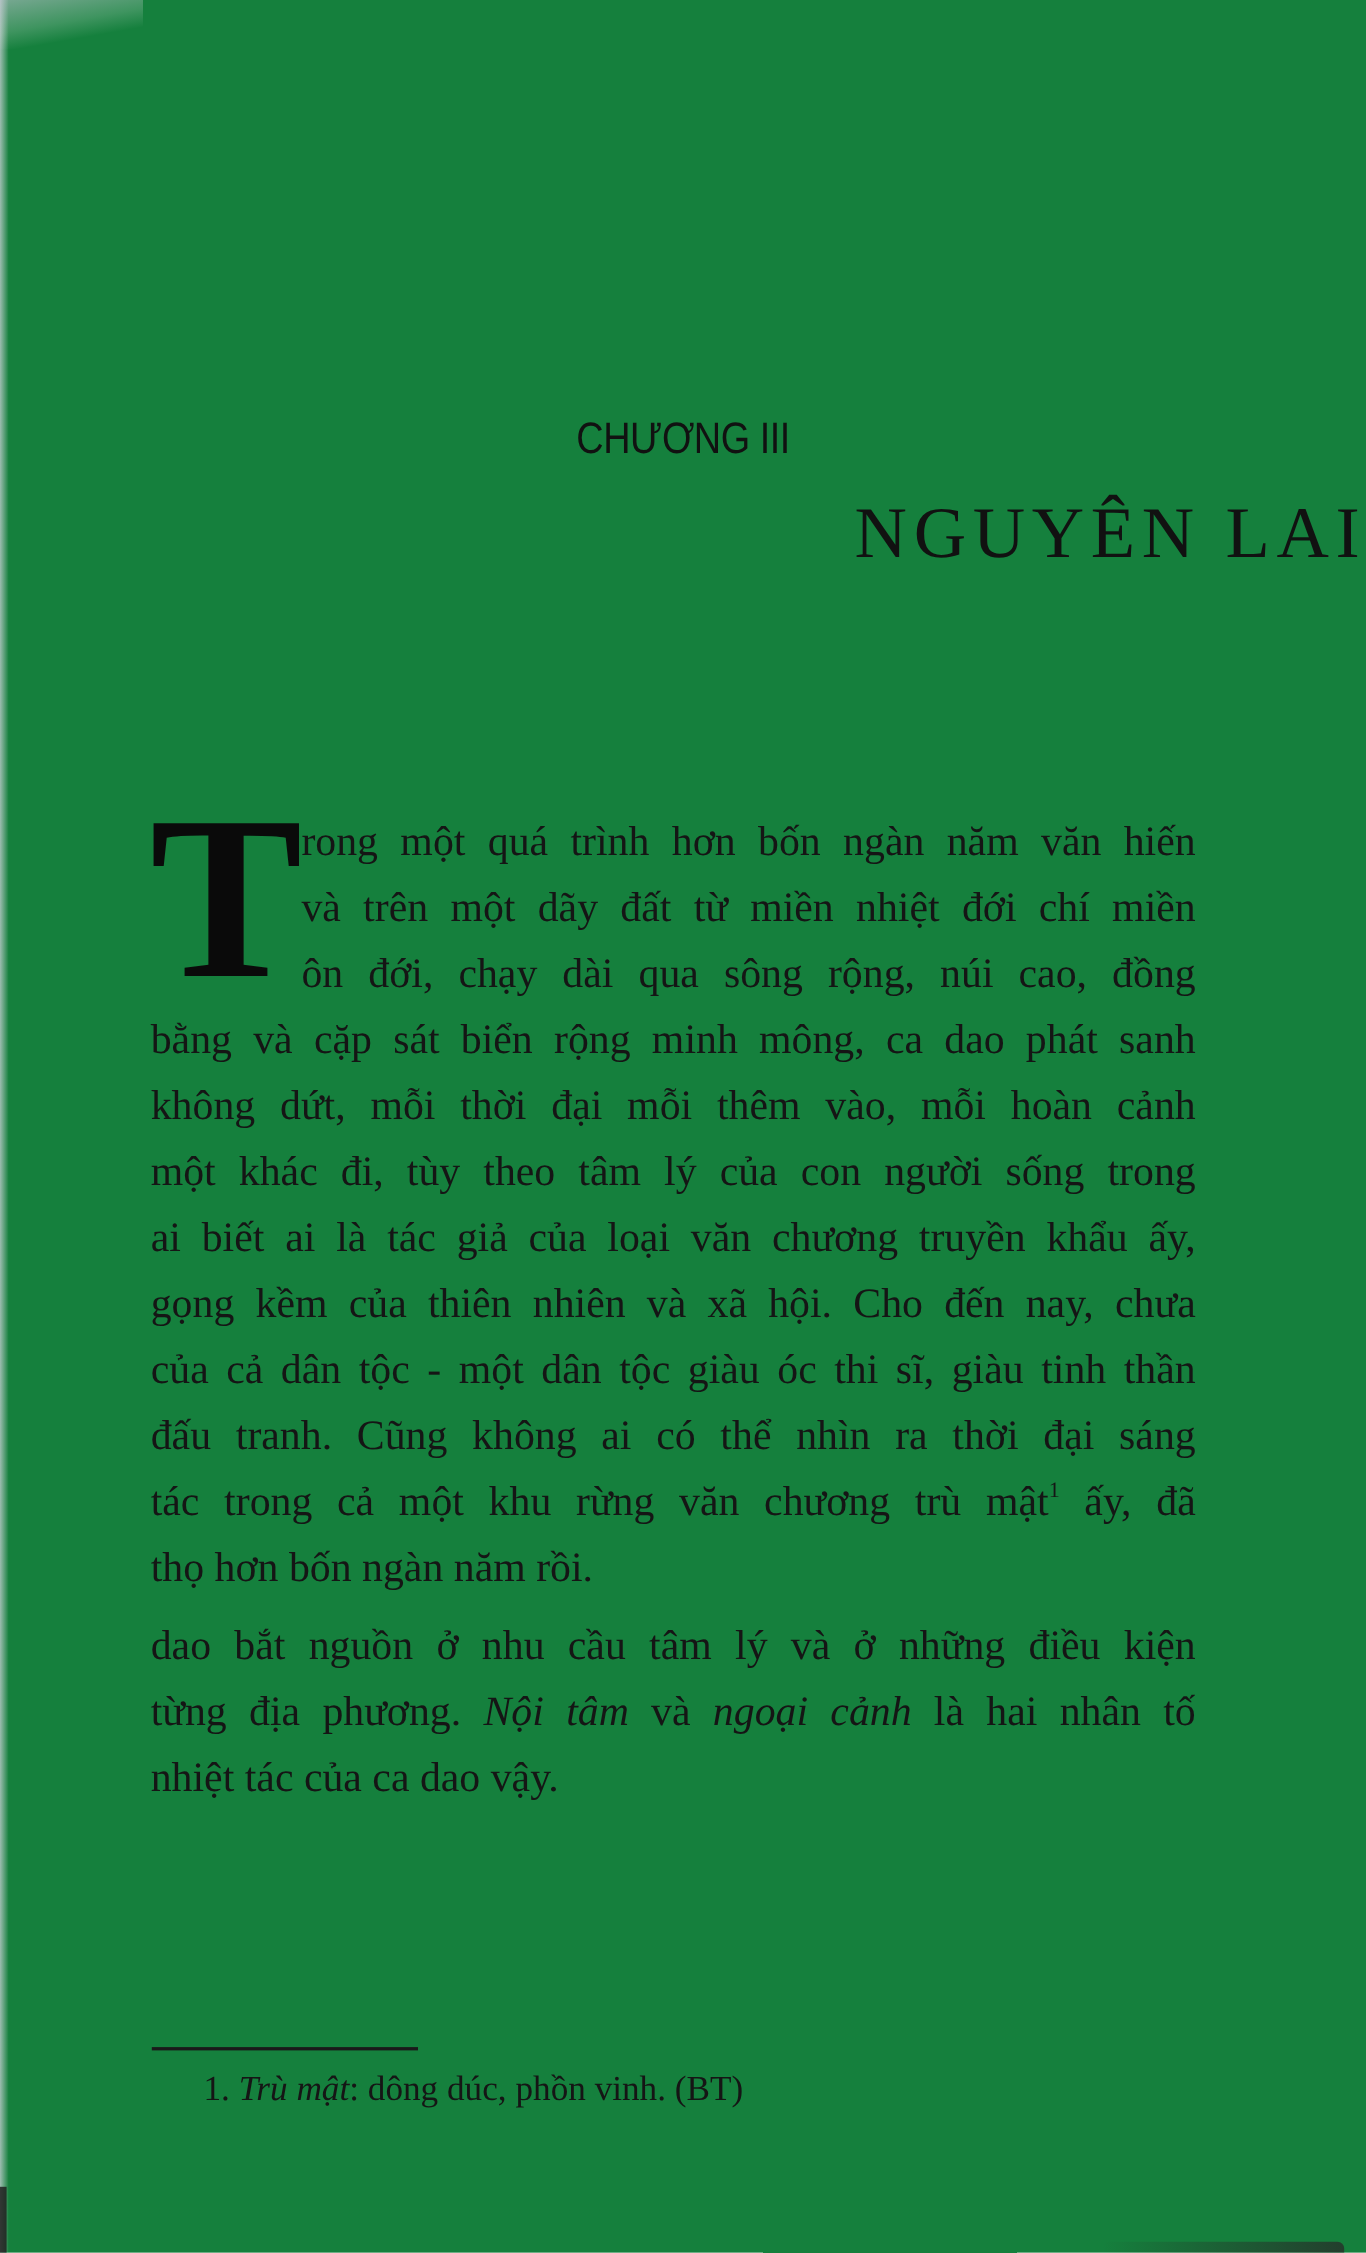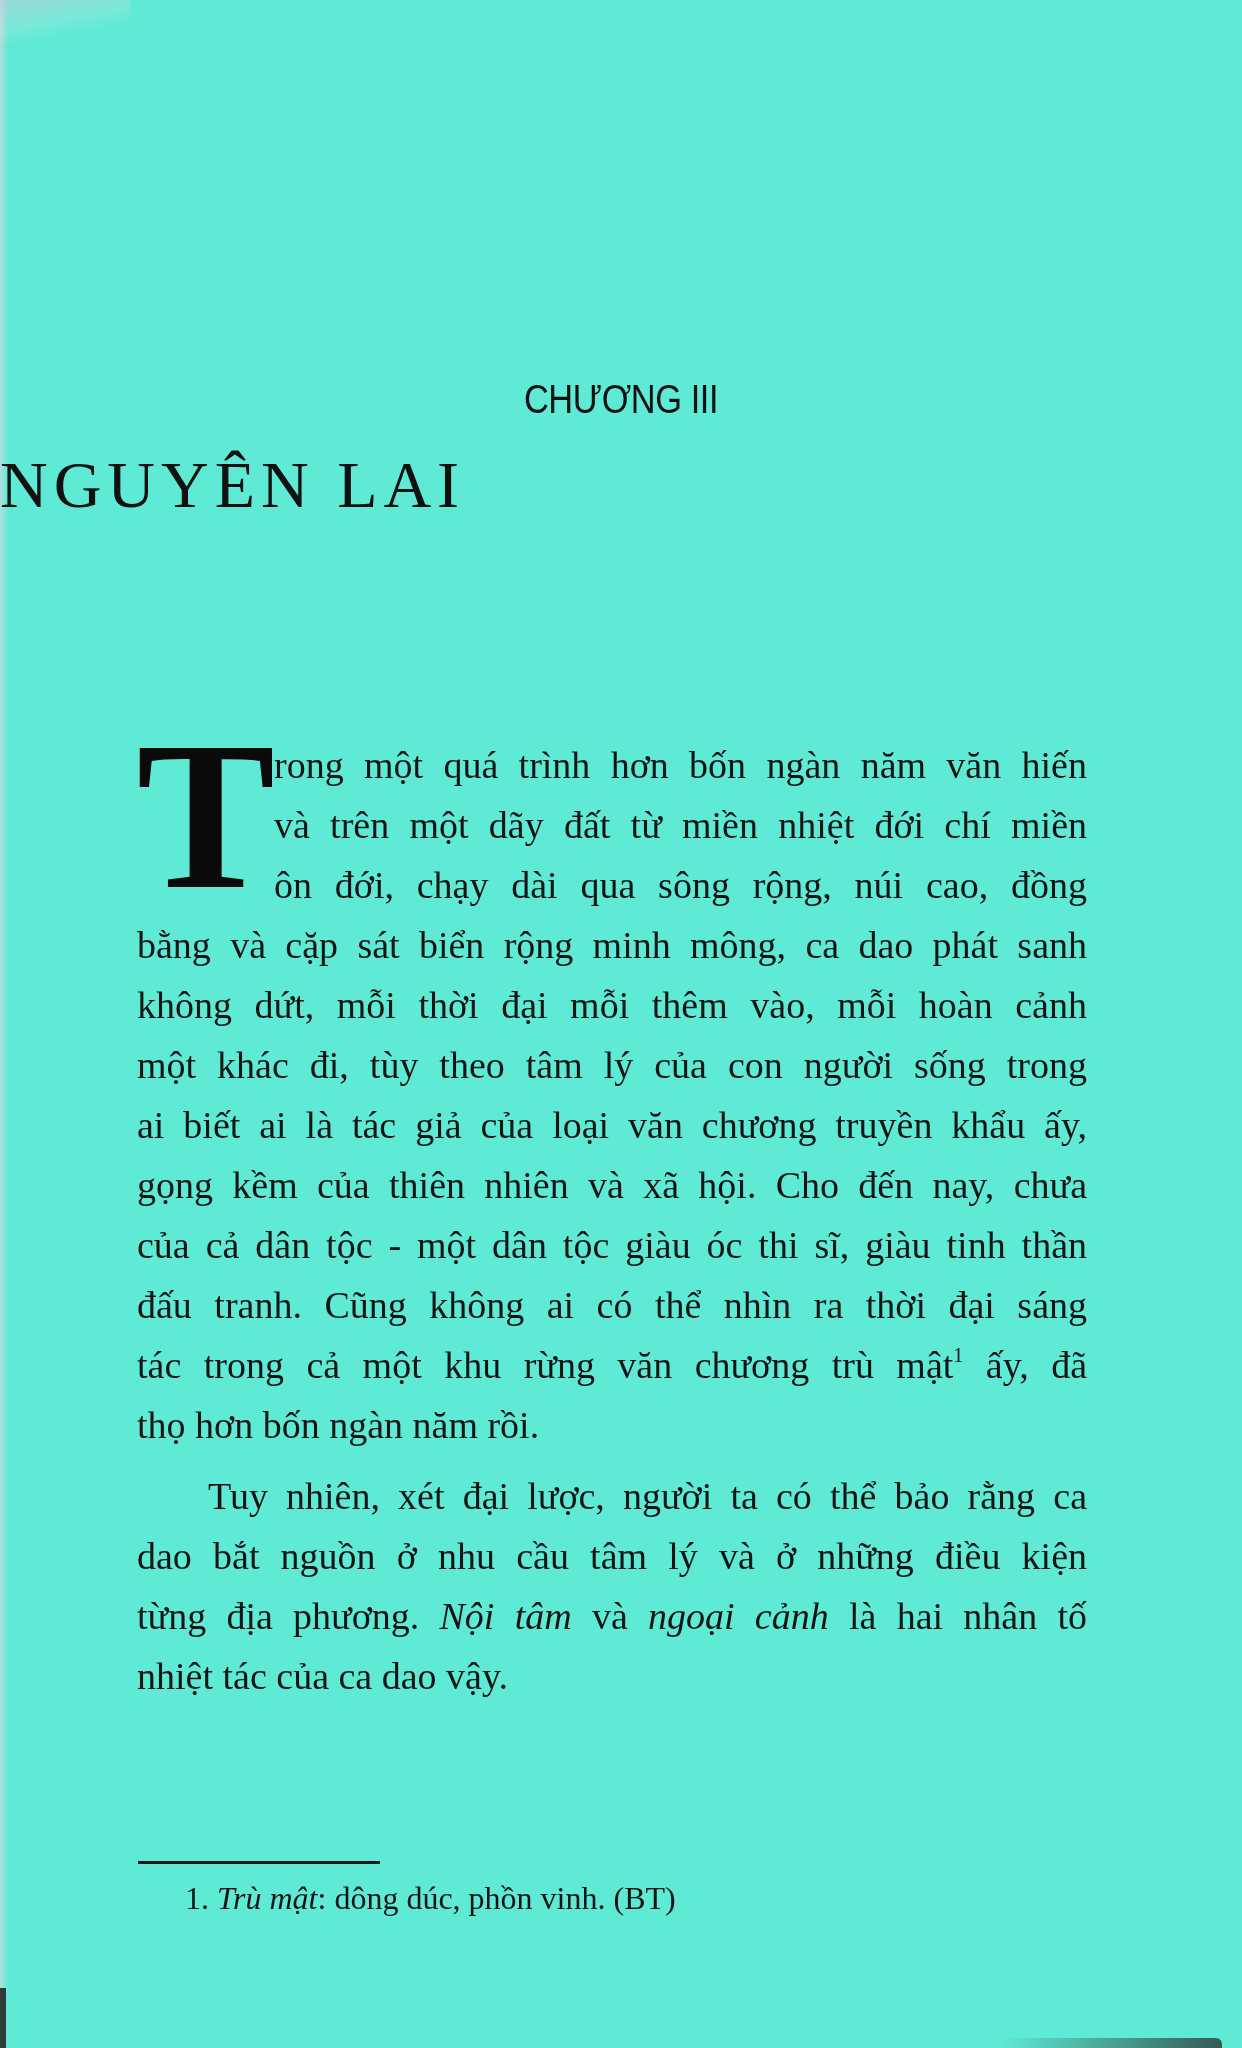--- a/index.html
+++ b/index.html
@@ -13,21 +13,21 @@
       position: relative;
       overflow: hidden;
       font-family: "Liberation Serif", "DejaVu Serif", serif;
       color: #151515;
     }
     .page {
       position: absolute;
       left: 0; top: 0;
       width: 1242px;
       height: 2048px;
-      background: #5eead4;
+      background: #15803d;
     }
     .corner-shadow {
       position: absolute;
       left: 0; top: 0;
       width: 130px;
       height: 45px;
       background: linear-gradient(170deg, rgba(200,200,215,0.55) 0%, rgba(230,230,235,0.2) 45%, rgba(255,255,255,0) 70%);
     }
     .edge-left {
       position: absolute;
@@ -57,21 +57,21 @@
       font-size: 40px;
       letter-spacing: -0.5px;
       transform: scaleX(0.86);
       transform-origin: 621px 0;
       color: #111;
     }
     .chapter-title {
       position: absolute;
       left: 0; width: 1242px;
       top: 447px;
-      text-align: left;
+      text-align: right;
       font-family: "Liberation Serif", "DejaVu Serif", serif;
       font-size: 66px;
       letter-spacing: 6px;
       color: #111;
     }
     .body-text {
       position: absolute;
       left: 137px;
       top: 735px;
       width: 950px;
@@ -158,21 +158,20 @@
       <span class="line">gọng kềm của thiên nhiên và xã hội. Cho đến nay, chưa</span>
       <span class="line">của cả dân tộc - một dân tộc giàu óc thi sĩ, giàu tinh thần</span>
       <span class="line">đấu tranh. Cũng không ai có thể nhìn ra thời đại sáng</span>
       <span class="line"><span>tác trong cả một khu rừng văn chương trù mật</span><sup>1</sup><span> ấy, đã</span></span>
       <span class="line last">thọ hơn bốn ngàn năm rồi.</span>
     </div>
 
     <div class="para-gap"></div>
 
     <div>
-      <span class="line indent">Tuy nhiên, xét đại lược, người ta có thể bảo rằng ca</span>
       <span class="line">dao bắt nguồn ở nhu cầu tâm lý và ở những điều kiện</span>
       <span class="line"><span>từng địa phương. </span><em>Nội tâm</em><span> và </span><em>ngoại cảnh</em><span> là hai nhân tố</span></span>
       <span class="line last">nhiệt tác của ca dao vậy.</span>
     </div>
   </div>
 
   <div class="footnote-rule"></div>
   <div class="footnote"><span>1. </span><em>Trù mật</em><span>: dông dúc, phồn vinh. (BT)</span></div>
 </div>
 

